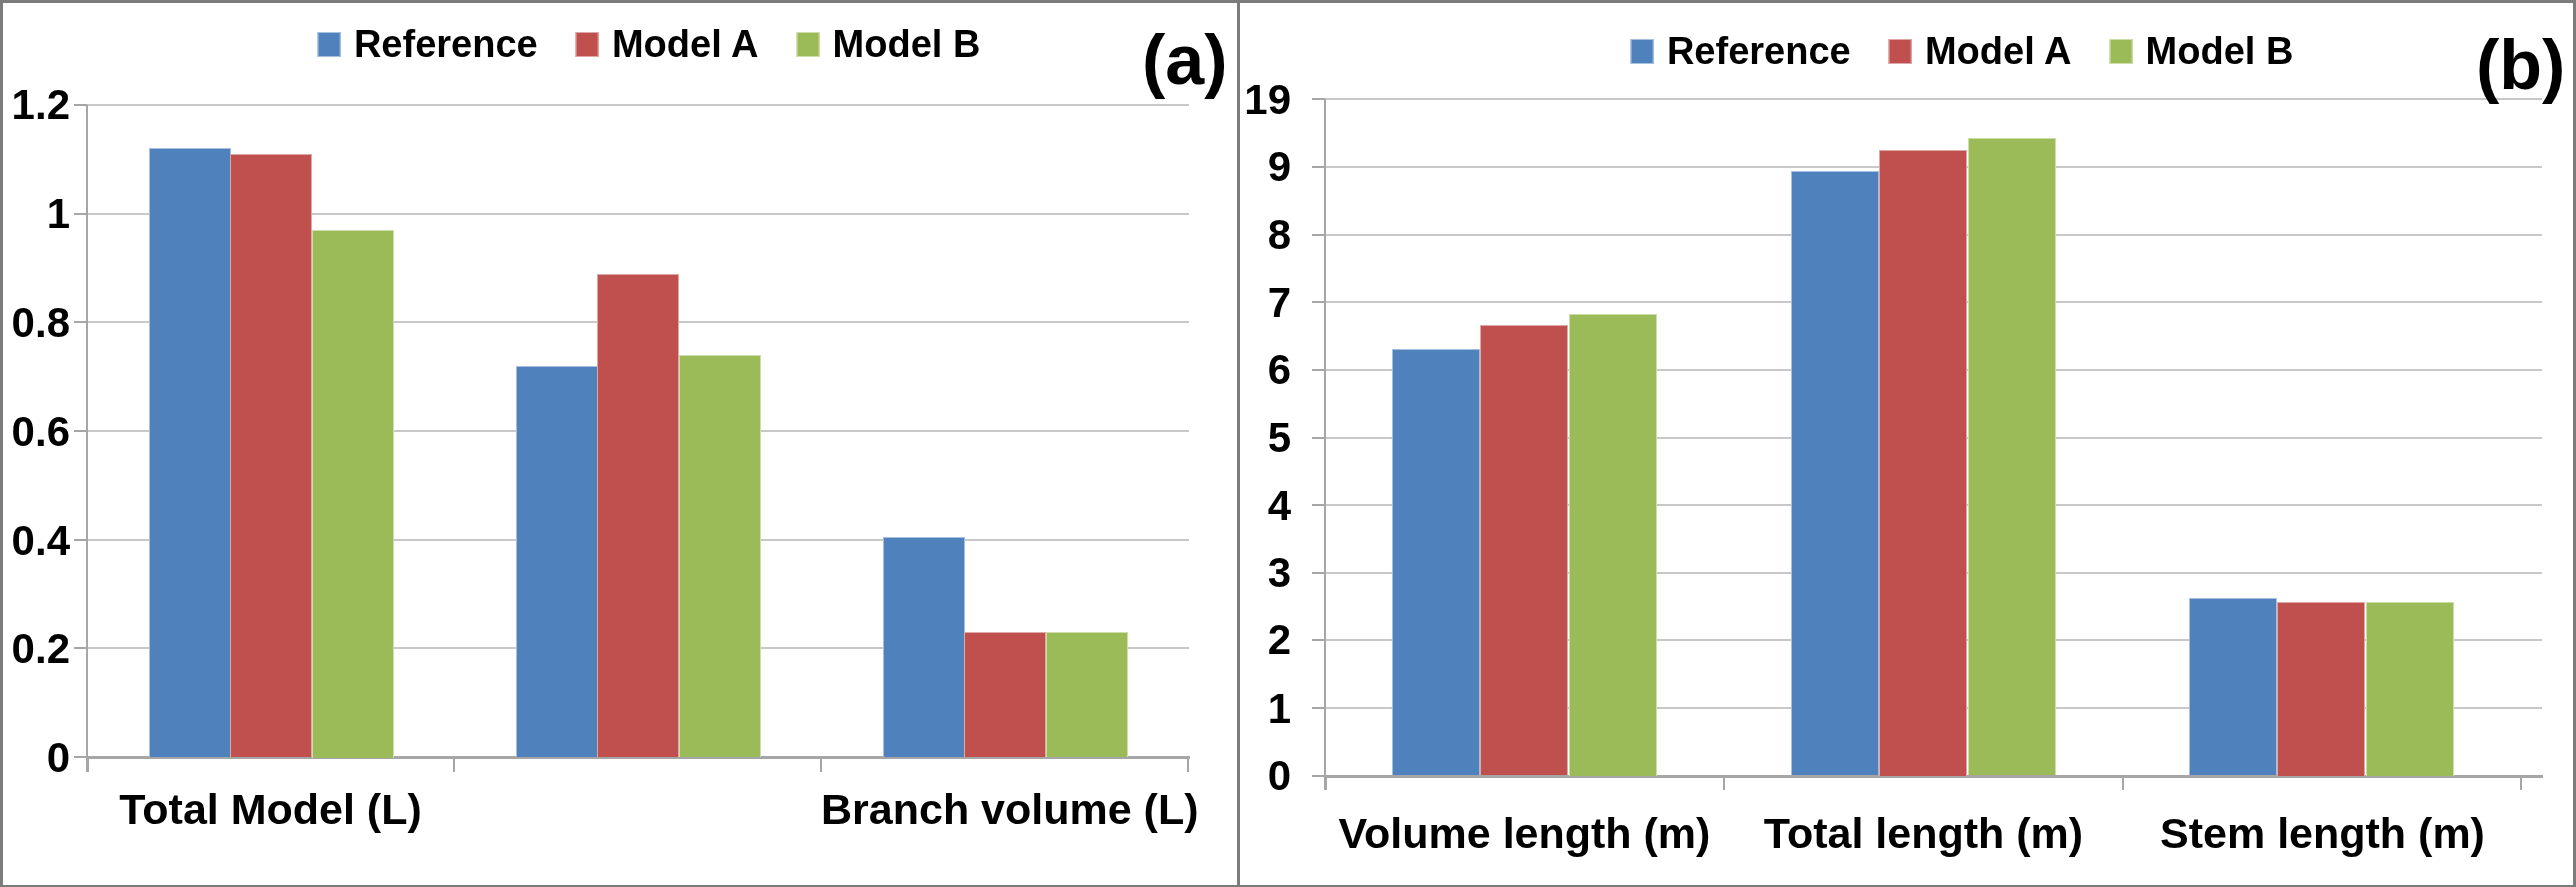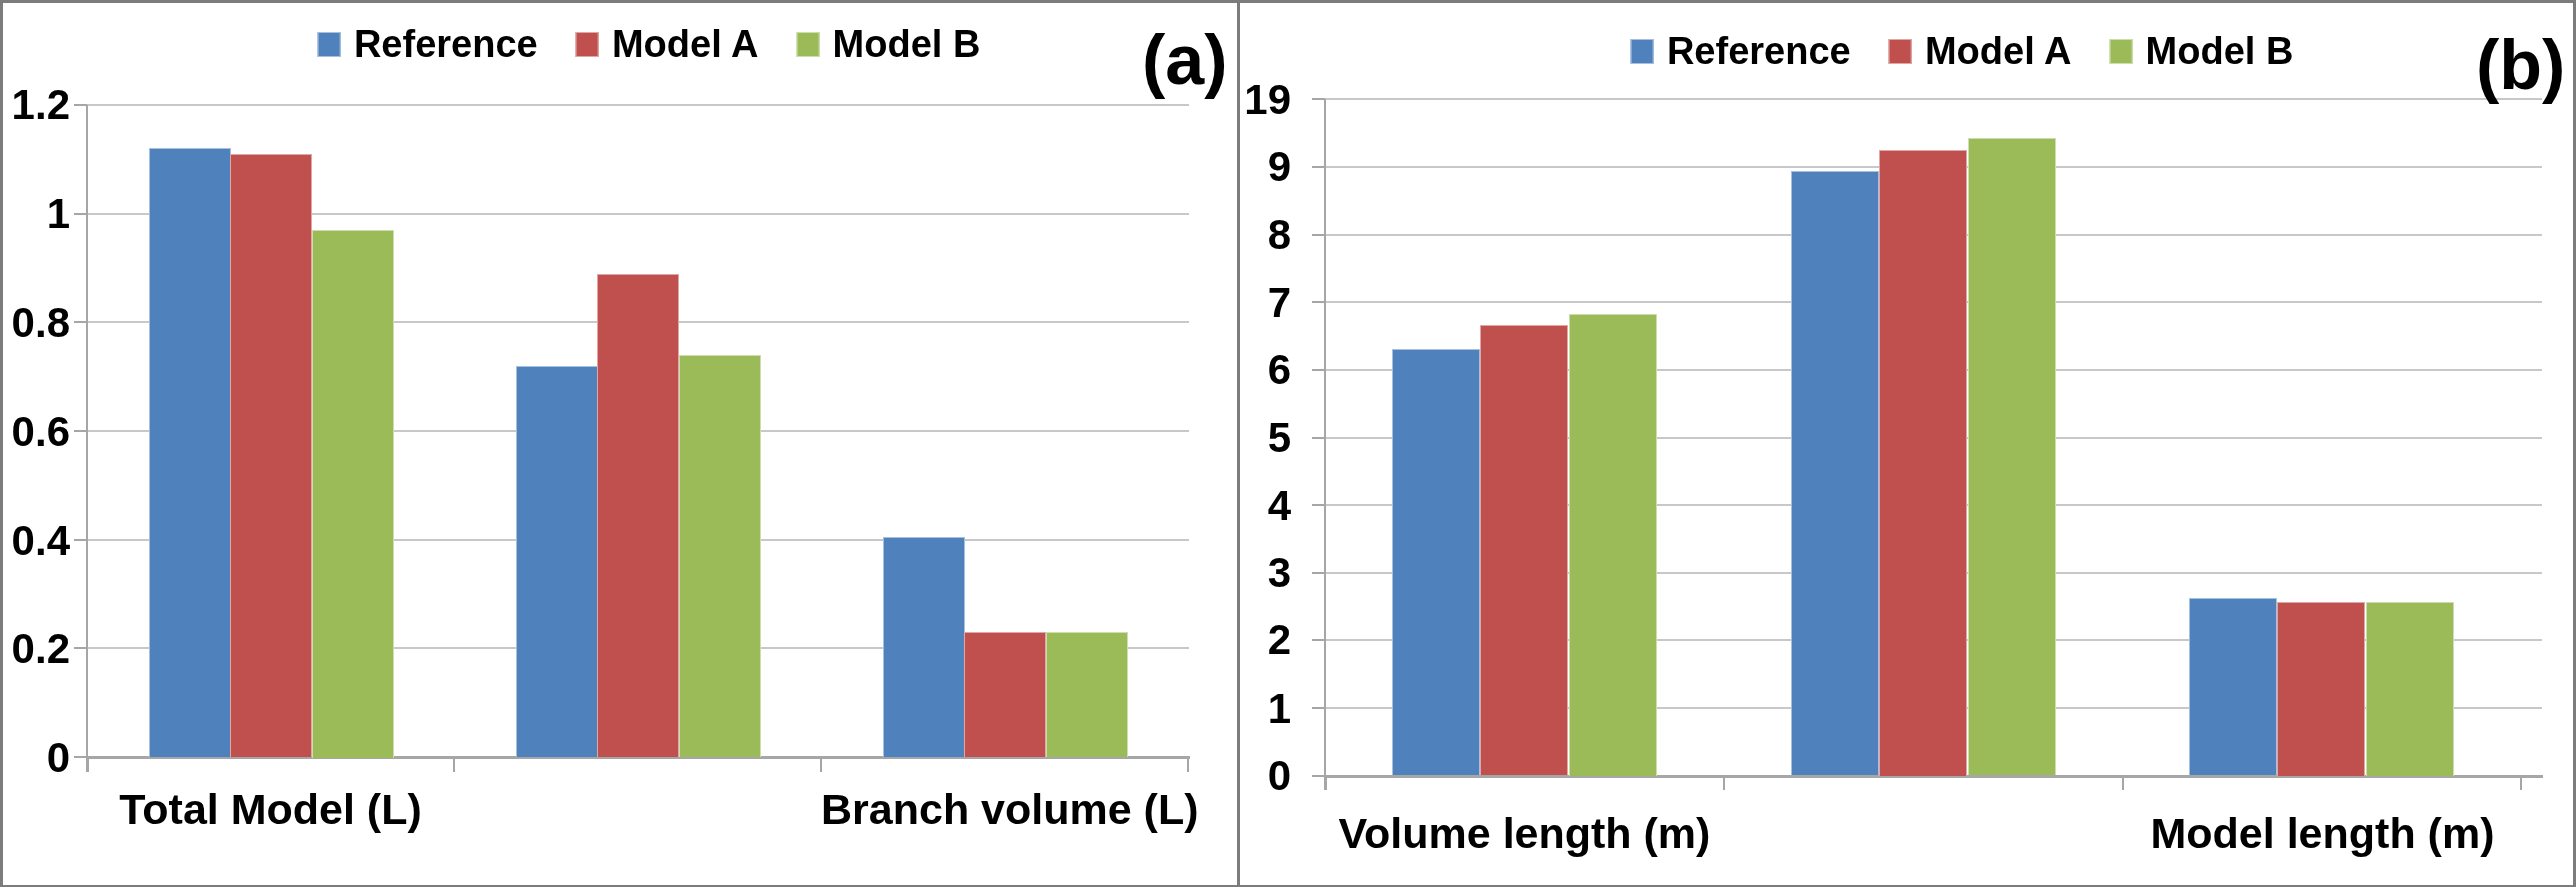--- a/index.html
+++ b/index.html
@@ -120,24 +120,25 @@
       <div style="position: absolute; left: 1324px; top: 99px; width: 1.7px; height: 691px; background: rgb(166, 166, 166);"></div>
       <div style="position: absolute; left: 1324px; top: 775px; width: 1219px; height: 2.5px; background: rgb(166, 166, 166);"></div>
       <div style="position: absolute; left: 1325px; top: 777px; width: 1.7px; height: 13.3px; background: rgb(166, 166, 166);"></div>
       <div style="position: absolute; left: 1723px; top: 777px; width: 1.7px; height: 13.3px; background: rgb(166, 166, 166);"></div>
       <div style="position: absolute; left: 2122px; top: 777px; width: 1.7px; height: 13.3px; background: rgb(166, 166, 166);"></div>
       <div style="position: absolute; left: 2520px; top: 777px; width: 1.7px; height: 13.3px; background: rgb(166, 166, 166);"></div>
       <div class="lbl" style="position: absolute; left: 1325px; top: 809px; width: 399px; text-align: center; font-size: 43px;">Volume length (m)</div>
       <div style="position: absolute; left: 1392px; top: 349px; width: 88px; height: 426px; background: rgb(79, 129, 189); border-top: 1.7px solid rgb(167, 192, 222); border-left: 1.7px solid rgb(167, 192, 222); border-right: 1.7px solid rgb(167, 192, 222);"></div>
       <div style="position: absolute; left: 1480px; top: 325px; width: 88px; height: 450px; background: rgb(192, 80, 77); border-top: 1.7px solid rgb(223, 167, 166); border-left: 1.7px solid rgb(223, 167, 166); border-right: 1.7px solid rgb(223, 167, 166);"></div>
       <div style="position: absolute; left: 1569px; top: 314px; width: 88px; height: 462px; background: rgb(155, 187, 89); border-top: 1.7px solid rgb(205, 221, 172); border-left: 1.7px solid rgb(205, 221, 172); border-right: 1.7px solid rgb(205, 221, 172);"></div>
+      <div class="lbl" style="position: absolute; left: 1724px; top: 809px; width: 399px; text-align: center; font-size: 43px;">Total length (m)</div>
       <div style="position: absolute; left: 1791px; top: 171px; width: 88px; height: 604px; background: rgb(79, 129, 189); border-top: 1.7px solid rgb(167, 192, 222); border-left: 1.7px solid rgb(167, 192, 222); border-right: 1.7px solid rgb(167, 192, 222);"></div>
       <div style="position: absolute; left: 1879px; top: 150px; width: 88px; height: 626px; background: rgb(192, 80, 77); border-top: 1.7px solid rgb(223, 167, 166); border-left: 1.7px solid rgb(223, 167, 166); border-right: 1.7px solid rgb(223, 167, 166);"></div>
       <div style="position: absolute; left: 1968px; top: 138px; width: 88px; height: 637px; background: rgb(155, 187, 89); border-top: 1.7px solid rgb(205, 221, 172); border-left: 1.7px solid rgb(205, 221, 172); border-right: 1.7px solid rgb(205, 221, 172);"></div>
-      <div class="lbl" style="position: absolute; left: 2123px; top: 809px; width: 399px; text-align: center; font-size: 43px;">Model length (m)</div>
+      <div class="lbl" style="position: absolute; left: 2123px; top: 809px; width: 399px; text-align: center; font-size: 43px;">Stem length (m)</div>
       <div style="position: absolute; left: 2189px; top: 598px; width: 88px; height: 177px; background: rgb(79, 129, 189); border-top: 1.7px solid rgb(167, 192, 222); border-left: 1.7px solid rgb(167, 192, 222); border-right: 1.7px solid rgb(167, 192, 222);"></div>
       <div style="position: absolute; left: 2277px; top: 602px; width: 88px; height: 174px; background: rgb(192, 80, 77); border-top: 1.7px solid rgb(223, 167, 166); border-left: 1.7px solid rgb(223, 167, 166); border-right: 1.7px solid rgb(223, 167, 166);"></div>
       <div style="position: absolute; left: 2366px; top: 602px; width: 88px; height: 174px; background: rgb(155, 187, 89); border-top: 1.7px solid rgb(205, 221, 172); border-left: 1.7px solid rgb(205, 221, 172); border-right: 1.7px solid rgb(205, 221, 172);"></div>
       <div style="position: absolute; left: 1962px; top: 30px; transform: translateX(-50%); display: flex; align-items: center; column-gap: 38px; white-space: nowrap;">
         <div style="display: flex; align-items: center; column-gap: 13.3px;">
           <div style="width: 23px; height: 25px; background: rgb(79, 129, 189); border: 1.7px solid rgb(167, 192, 222); flex: 0 0 auto;"></div>
           <div class="lbl" style="font-size: 38px;">Reference</div>
         </div>
         <div style="display: flex; align-items: center; column-gap: 13.3px;">
           <div style="width: 23px; height: 25px; background: rgb(192, 80, 77); border: 1.7px solid rgb(223, 167, 166); flex: 0 0 auto;"></div>

